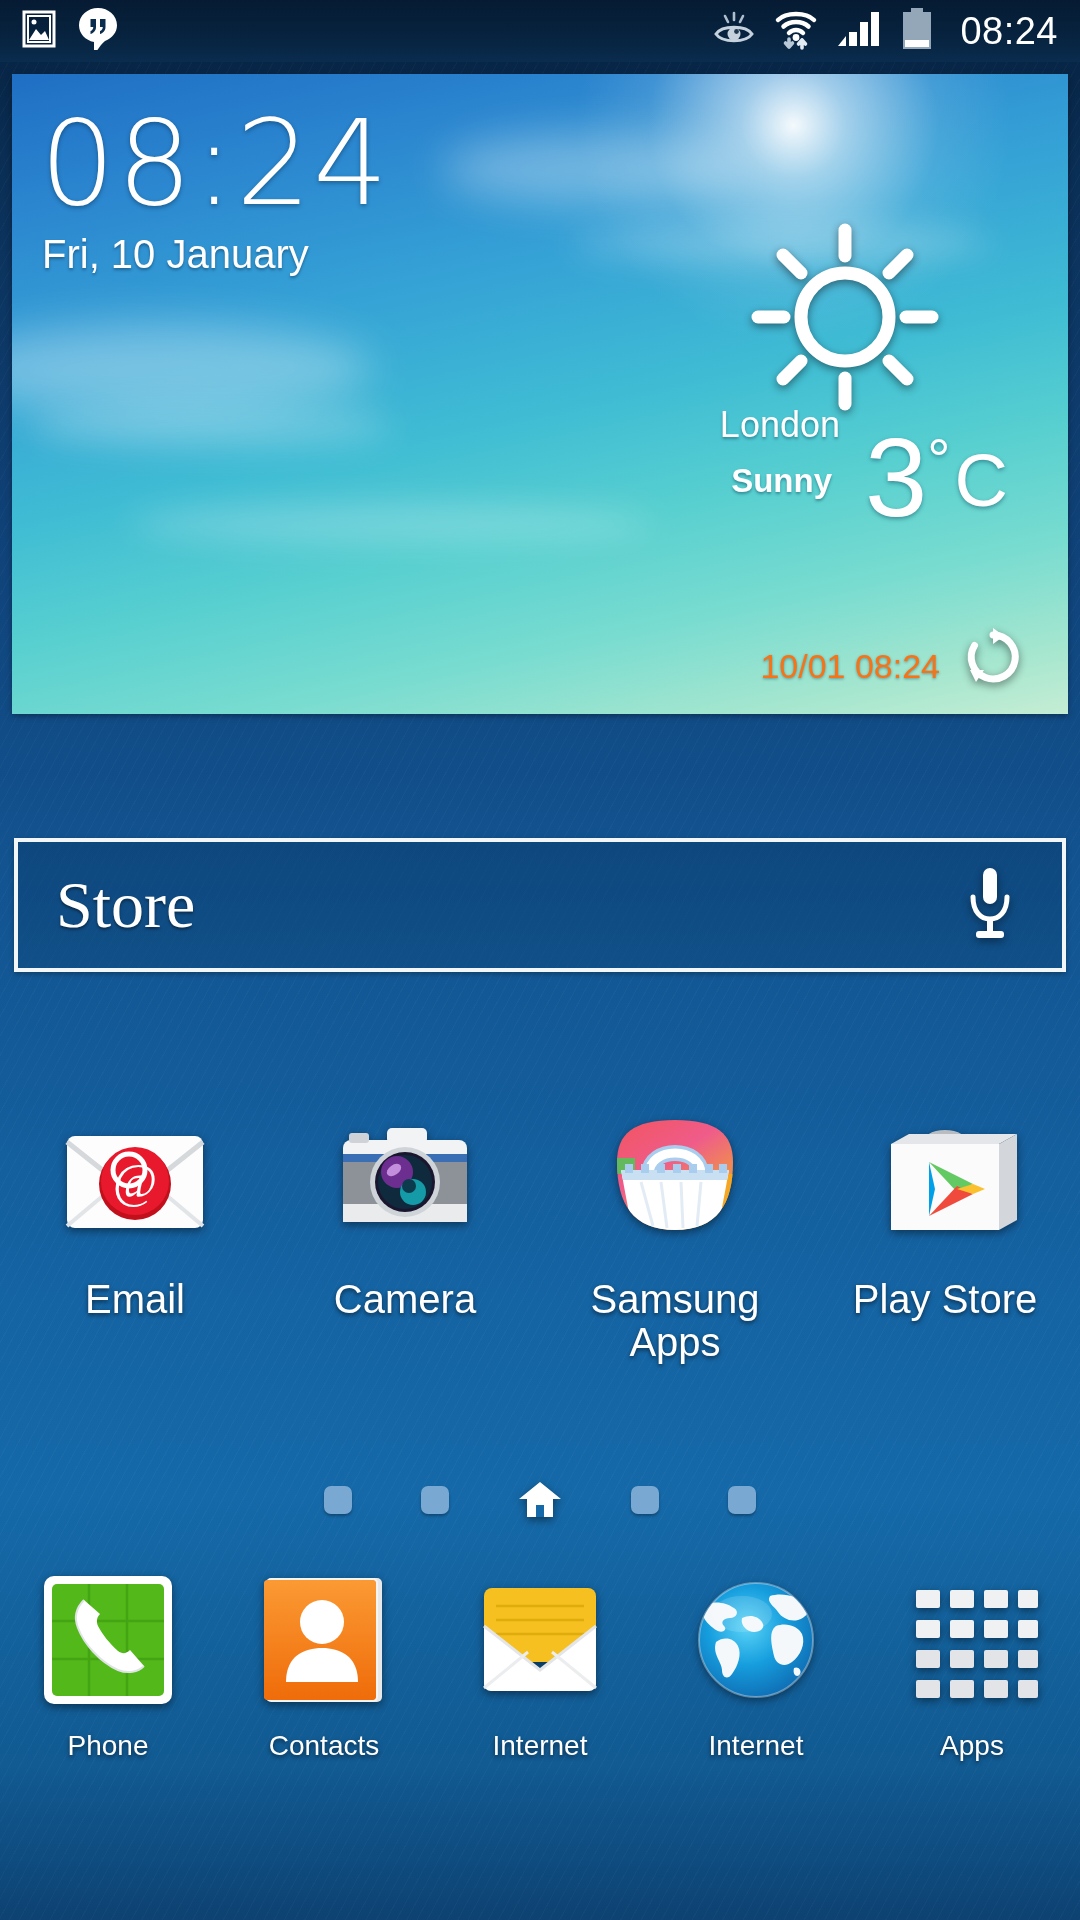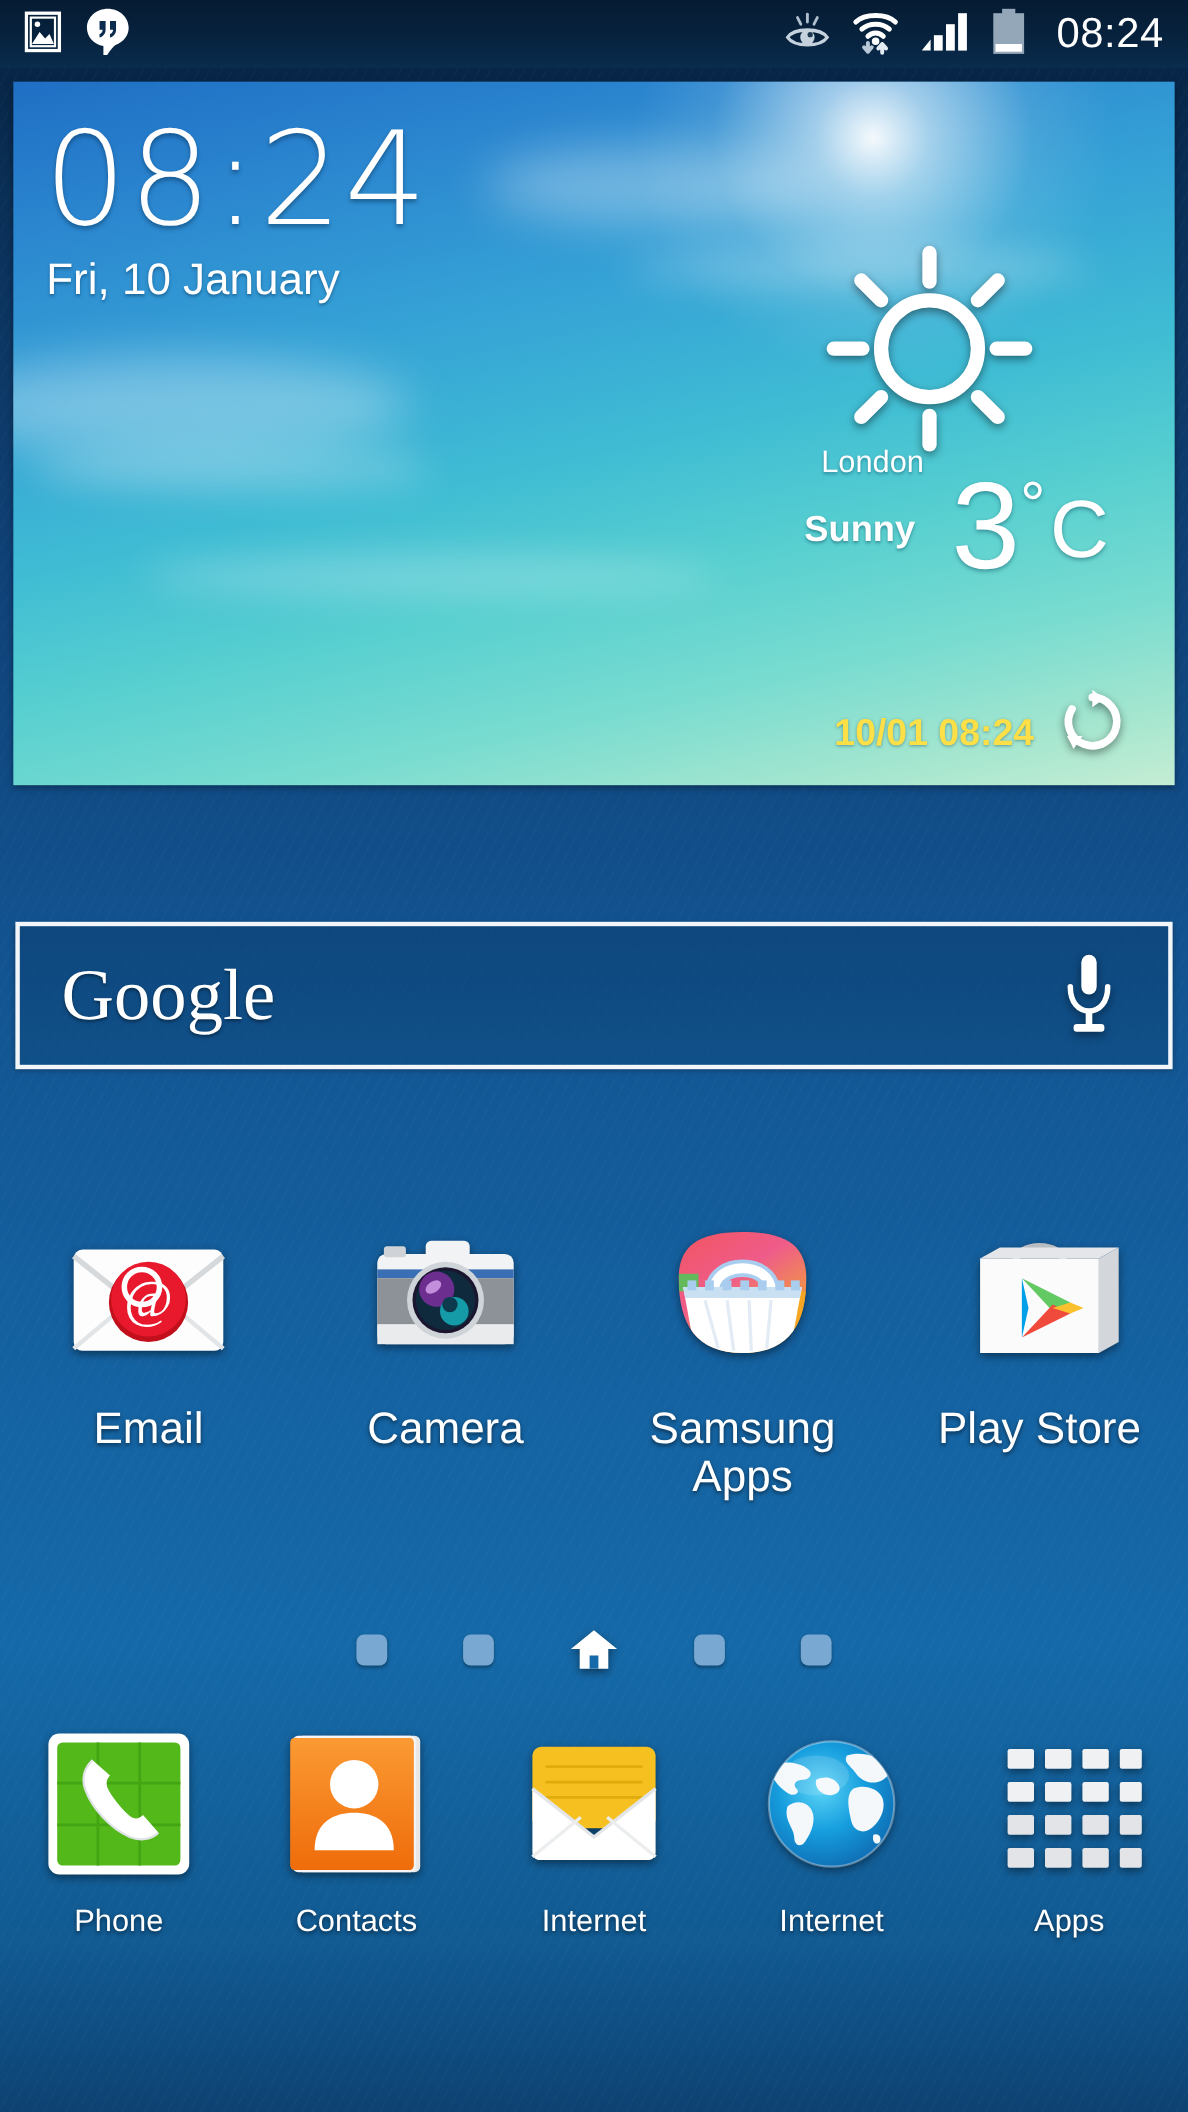--- a/index.html
+++ b/index.html
@@ -71,40 +71,40 @@
     text-shadow:0 2px 4px rgba(0,40,70,0.45);
   }
   .wx-date{
     position:absolute; left:30px; top:158px;
     color:#ffffff; font-size:40px; font-weight:400;
     text-shadow:0 2px 3px rgba(0,40,70,0.45);
   }
   .wx-sun{ position:absolute; right:128px; top:148px; }
   .wx-city{
     position:absolute; right:228px; top:330px;
-    color:#ffffff; font-size:28px; font-weight:400;
+    color:#ffffff; font-size:36px; font-weight:400;
     text-shadow:0 2px 3px rgba(0,60,80,0.45);
   }
   .wx-cond{
     position:absolute; right:236px; top:388px;
     color:#ffffff; font-size:33px; font-weight:700;
     text-shadow:0 2px 3px rgba(0,60,80,0.45);
   }
   .wx-temp{
     position:absolute; right:60px; top:352px;
     color:#ffffff; font-weight:400;
     text-shadow:0 2px 4px rgba(0,60,80,0.45);
     display:flex; align-items:flex-start;
   }
   .wx-temp .t-num{ font-size:112px; line-height:0.92; }
   .wx-temp .t-deg{ font-size:58px; line-height:1; margin-top:4px; }
   .wx-temp .t-unit{ font-size:74px; line-height:1; margin-top:18px; margin-left:4px; }
   .wx-updated{
     position:absolute; right:128px; bottom:28px;
-    color:#fde047; font-size:34px; font-weight:700;
+    color:#f97316; font-size:34px; font-weight:400;
     text-shadow:0 1px 3px rgba(0,60,80,0.45);
   }
   .wx-refresh{ position:absolute; right:44px; bottom:22px; }
 
   
   #searchbar{
     position:absolute; left:14px; top:838px; width:1052px; height:134px;
     border:4px solid #f2f6f8;
     background:linear-gradient(180deg, rgba(10,62,110,0.55) 0%, rgba(13,72,124,0.5) 100%);
     box-shadow:0 2px 5px rgba(0,0,0,0.3);
@@ -272,21 +272,21 @@
   <div class="wx-refresh ic-shadow">
     <svg width="62" height="62" viewBox="0 0 62 62">
       <path d="M31 9 A22 22 0 1 1 12.5 19.5" fill="none" stroke="#ffffff" stroke-width="7" stroke-linecap="round"></path>
       <polygon points="31,2 31,18 42,10" fill="#ffffff"></polygon>
       <polygon points="14,56 22,44 8,44" fill="#ffffff"></polygon>
     </svg>
   </div>
 </div>
 
 <div id="searchbar">
-  <span class="g-logo">Google</span>
+  <span class="g-logo">Store</span>
 
   <span class="g-mic ic-shadow">
     <svg width="52" height="78" viewBox="0 0 52 78">
       <rect x="19" y="4" width="14" height="36" rx="7" fill="#ffffff"></rect>
       <path d="M9 33 C9 48 17 55 26 55 C35 55 43 48 43 33" fill="none" stroke="#ffffff" stroke-width="5" stroke-linecap="round"></path>
       <rect x="23" y="54" width="6" height="14" fill="#ffffff"></rect>
       <rect x="12" y="67" width="28" height="7" rx="3" fill="#ffffff"></rect>
     </svg>
   </span>
 </div>

